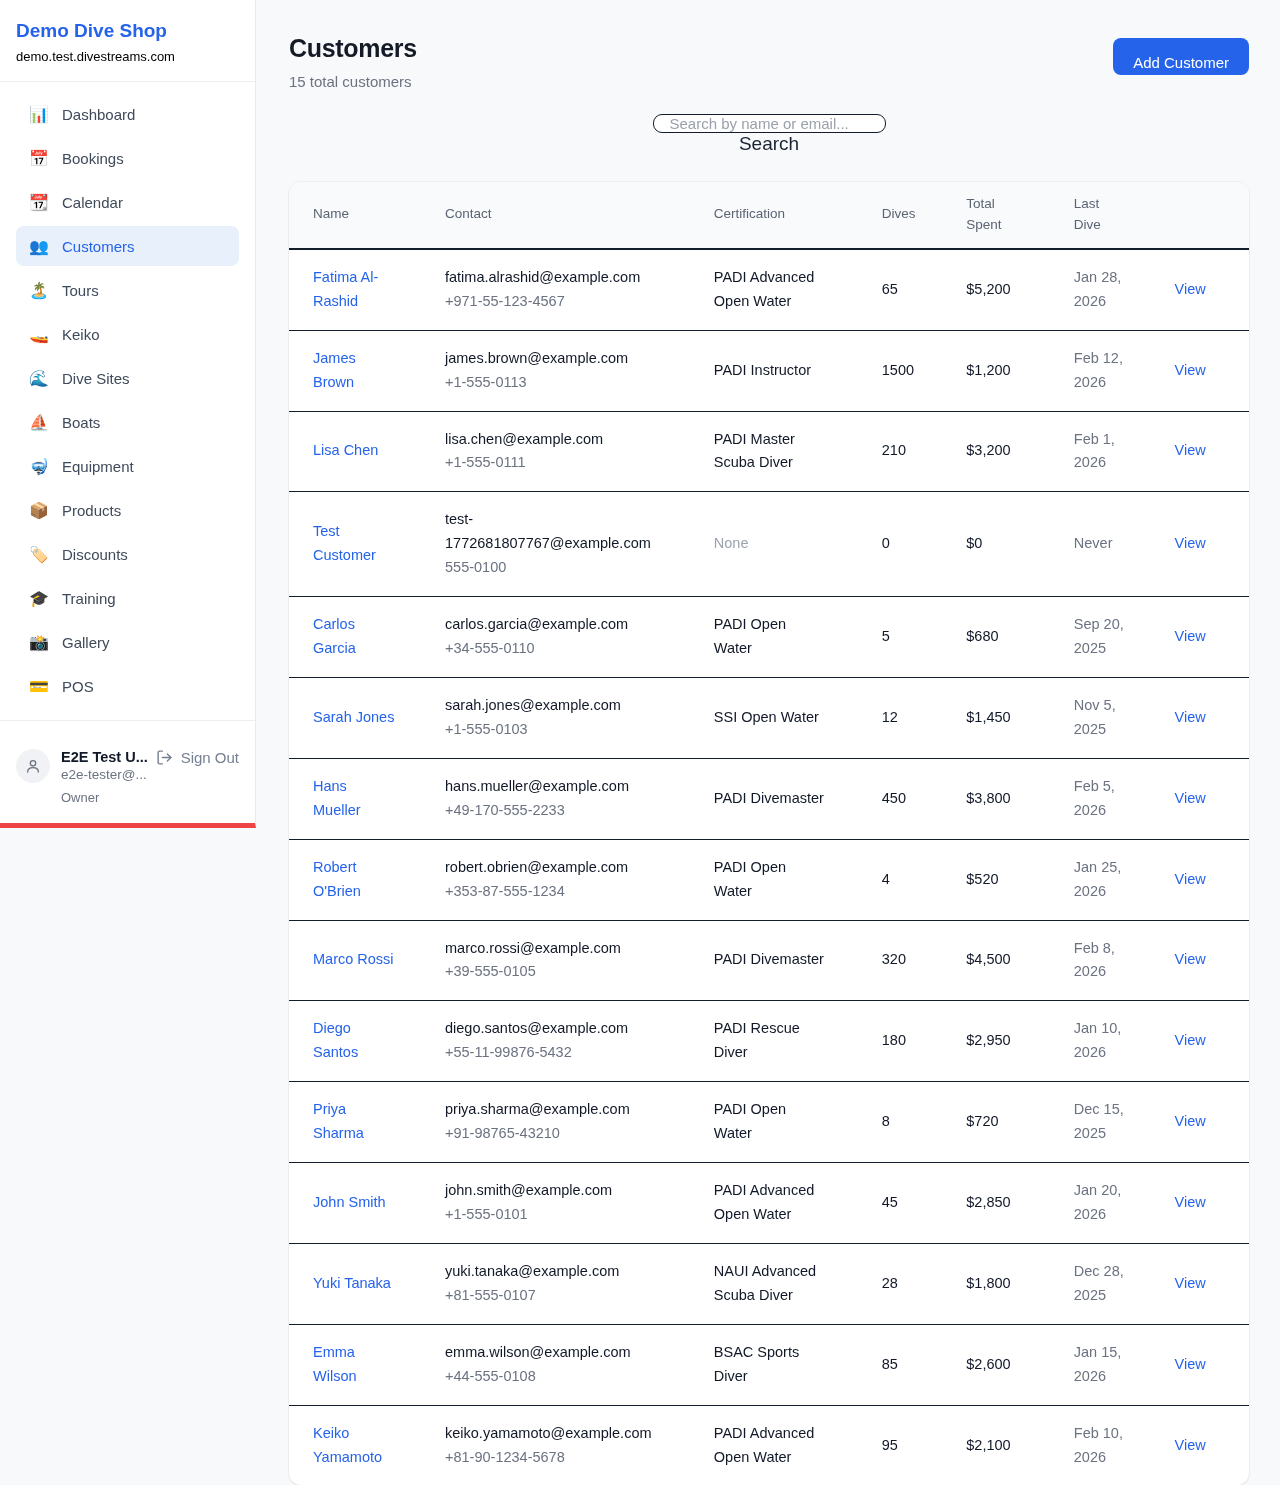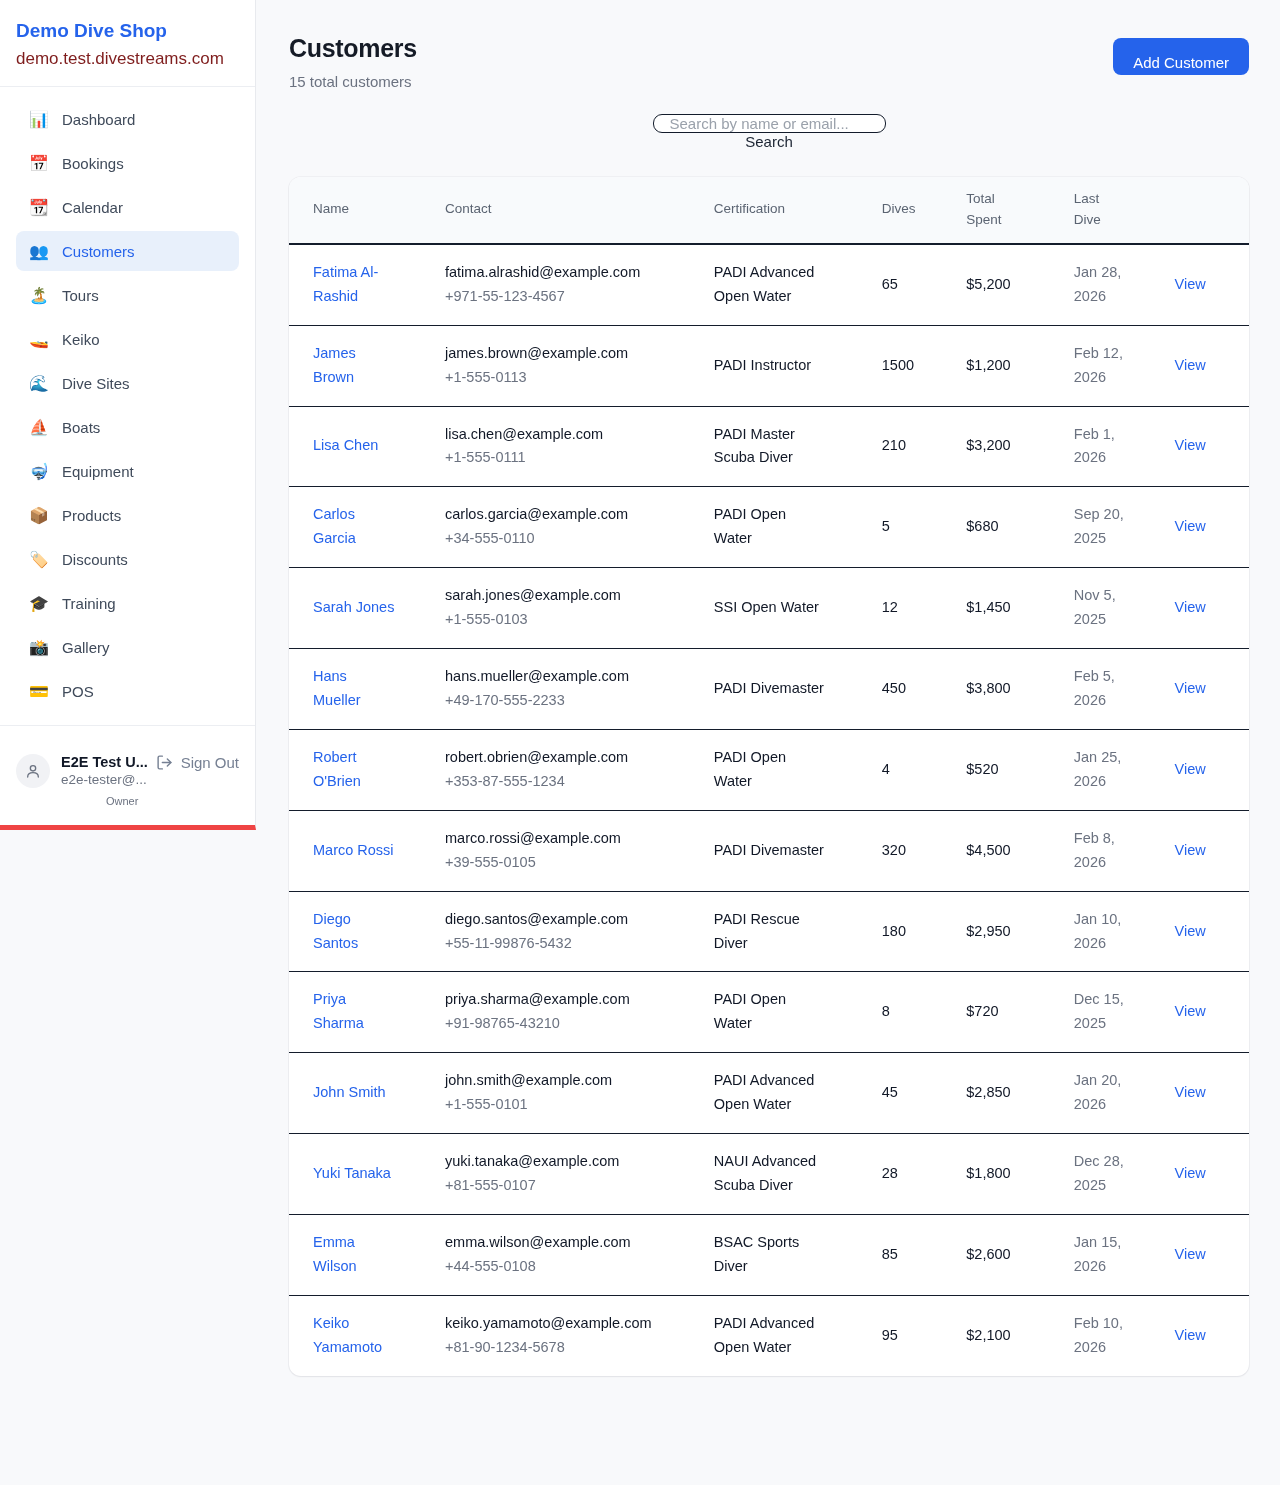--- a/index.html
+++ b/index.html
@@ -12,42 +12,42 @@
   }
   .app { display: flex; align-items: flex-start; }
 
   
   .sidebar {
     width: 256px; flex: 0 0 256px; background: #ffffff;
     border-right: 1px solid #e8eaee; border-bottom: 5px solid #ef4444;
   }
   .sidebar-header { padding: 20px 16px 17px; border-bottom: 1px solid #eceef2; }
   .shop-name { color: #2563eb; font-size: 19px; font-weight: 700; margin-bottom: 7px; }
-  .shop-domain { color: #7f1d1d; font-size: 17px; }
+  .shop-domain { color: #000000; font-size: 13px; }
   .sidebar-nav { padding: 12px 16px 10px; }
   .nav-item {
     display: flex; align-items: center; gap: 13px;
     height: 40px; padding: 0 13px; margin-bottom: 4px;
     border-radius: 8px; font-size: 15px; color: #3f4a5a; cursor: pointer;
   }
   .nav-item.active { background: #e8f0fb; color: #2563eb; }
   .nav-icon { width: 20px; font-size: 16px; text-align: center; flex-shrink: 0; }
   .sidebar-footer {
     border-top: 1px solid #eceef2; padding: 28px 16px 18px;
     display: flex; align-items: flex-start; gap: 11px;
   }
   .avatar {
     width: 34px; height: 34px; border-radius: 50%; background: #f1f2f5;
     display: flex; align-items: center; justify-content: center;
     color: #6b7280; flex-shrink: 0;
   }
   .user-info { flex: 1; min-width: 0; }
   .user-name { font-weight: 700; font-size: 14.5px; color: #111827; margin-bottom: 2px; white-space: nowrap; }
   .user-email { color: #6b7280; font-size: 13.5px; margin-bottom: 8px; white-space: nowrap; }
-  .user-role { color: #6b7280; font-size: 11px; margin-left: 45px; }
+  .user-role { color: #6b7280; font-size: 13px; }
   .signout {
     display: flex; align-items: center; gap: 8px;
     background: none; border: none; padding: 0;
     color: #768093; font-size: 15px; cursor: pointer; white-space: nowrap;
     font-family: inherit;
   }
 
   
   main { flex: 1; padding: 34px 31px 40px 33px; min-width: 0; }
   .page-header { display: flex; justify-content: space-between; align-items: flex-start; margin-bottom: 24px; }
@@ -59,21 +59,21 @@
     cursor: pointer; margin-top: 4px; font-family: inherit;
   }
   .search-row { display: flex; align-items: center; margin-bottom: 27px; flex-direction: column; }
   .search-input {
     flex: 1; height: 40px; border: 1px solid #131c2b; border-radius: 9px;
     padding: 0 16px; font-size: 15px; color: #111827; background: #fff;
     font-family: inherit;
   }
   .search-input::placeholder { color: #9aa1ab; }
   .search-btn {
-    background: none; border: none; font-size: 15px; color: #1b2432;
+    background: none; border: none; font-size: 19px; color: #1b2432;
     padding: 0 4px; cursor: pointer; font-family: inherit;
   }
 
   
   .card {
     background: #ffffff; border-radius: 12px; overflow: hidden;
     box-shadow: 0 1px 2px rgba(16,24,40,.06), 0 0 0 1px rgba(16,24,40,.04);
   }
   table { width: 100%; border-collapse: collapse; }
   thead th {
@@ -277,20 +277,32 @@
       <div><span class="email">lisa.chen@example.com</span></div>
       <div class="phone">+1-555-0111</div>
     </td>
     <td><span class="cert">PADI Master Scuba Diver</span></td>
     <td><span>210</span></td>
     <td><span>$3,200</span></td>
     <td><span class="lastdive">Feb 1, 2026</span></td>
     <td><a href="#" class="view-link">View</a></td>
   </tr>
 
+  <tr>
+    <td><a href="#" class="name-link">Test Customer</a></td>
+    <td>
+      <div><span class="email">test-1772681807767@example.com</span></div>
+      <div class="phone">555-0100</div>
+    </td>
+    <td><span class="cert muted">None</span></td>
+    <td><span>0</span></td>
+    <td><span>$0</span></td>
+    <td><span class="lastdive">Never</span></td>
+    <td><a href="#" class="view-link">View</a></td>
+  </tr>
 
   <tr>
     <td><a href="#" class="name-link">Carlos Garcia</a></td>
     <td>
       <div><span class="email">carlos.garcia@example.com</span></div>
       <div class="phone">+34-555-0110</div>
     </td>
     <td><span class="cert">PADI Open Water</span></td>
     <td><span>5</span></td>
     <td><span>$680</span></td>

